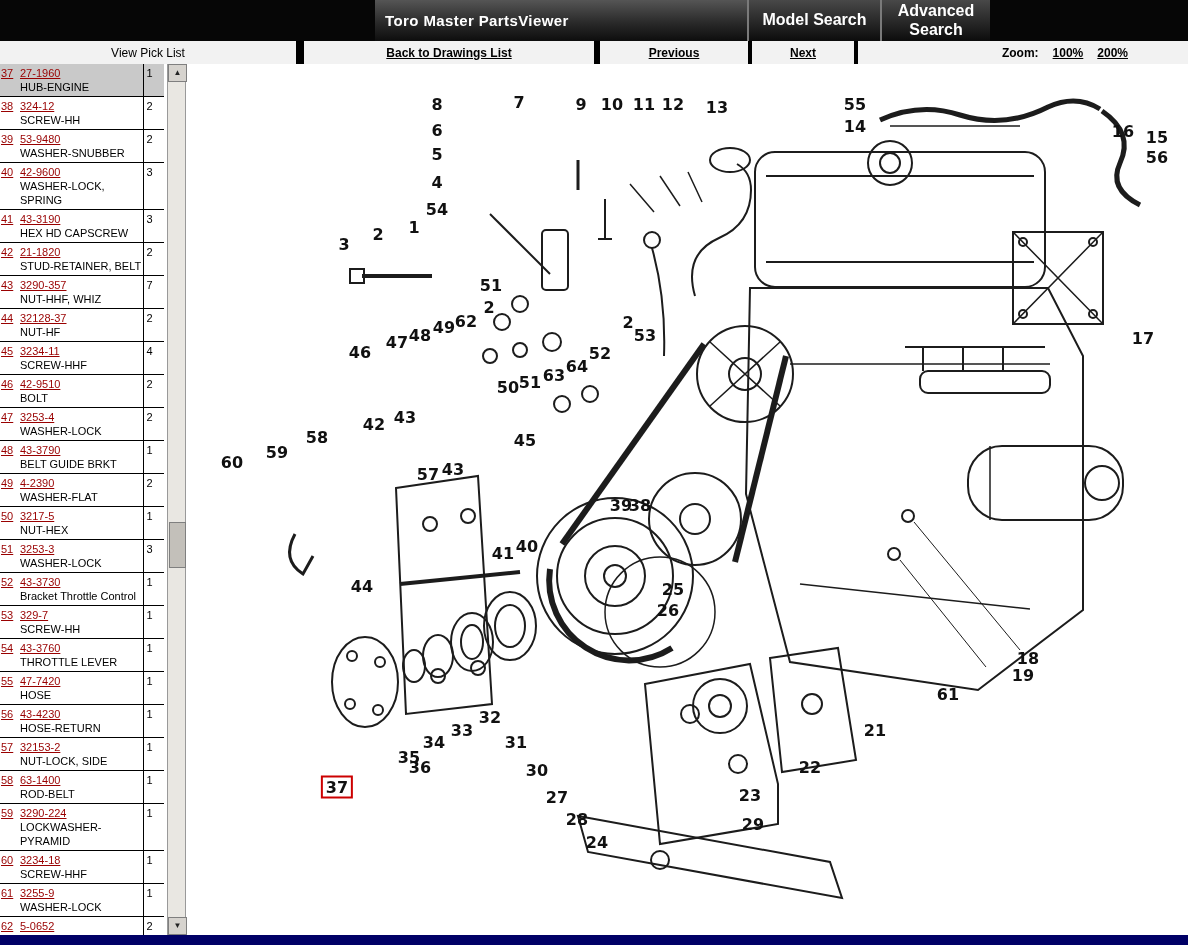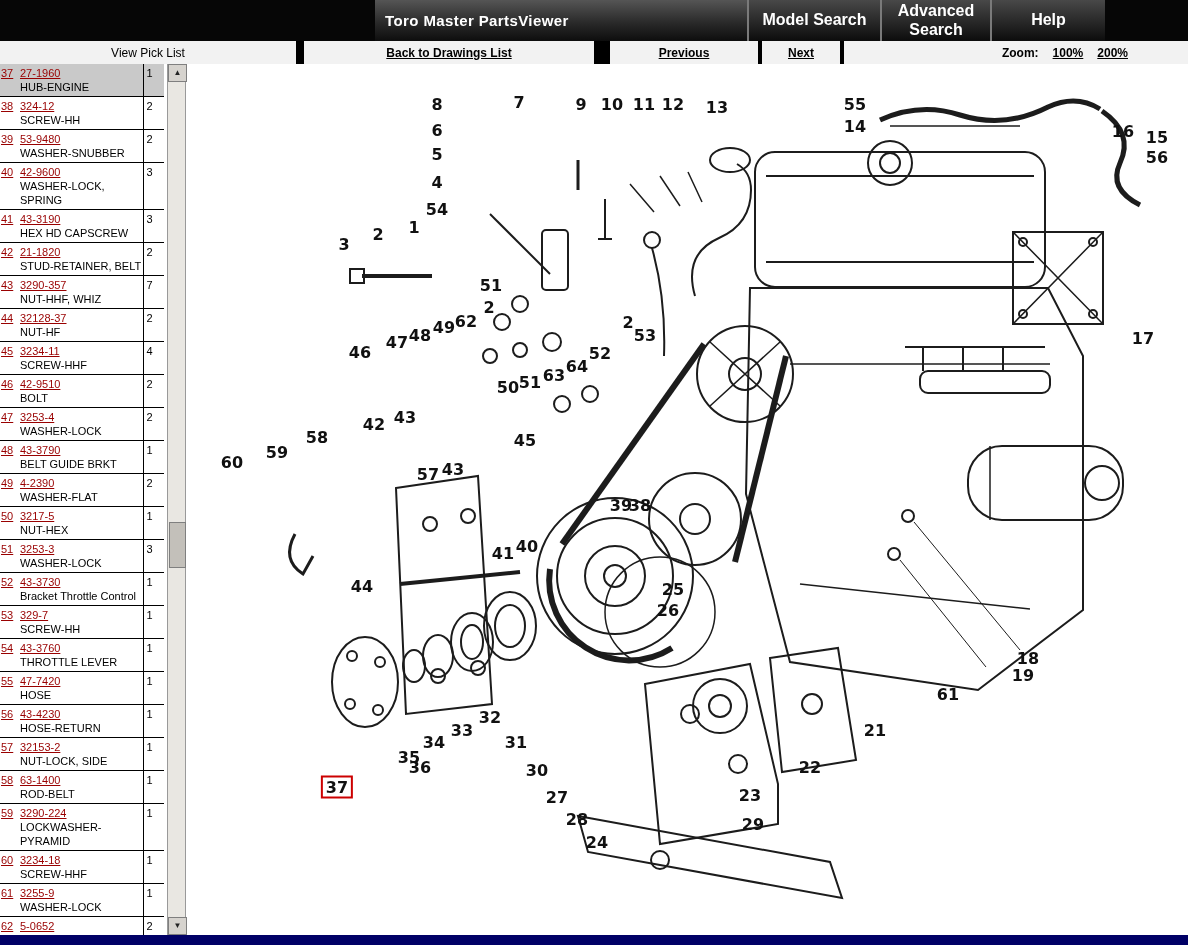--- a/index.html
+++ b/index.html
@@ -14,23 +14,23 @@
   .nav-model { width:133px; }
   .nav-adv { width:110px; }
   .nav-help { width:115px; }
   .topbar .right-space { flex:1; background:#060606; }
 
   
   .toolbar { position:absolute; top:41px; left:0; width:1188px; height:23px; background:#000; display:flex; align-items:stretch; }
   .tseg { background:#f2f2f2; color:#000; font-size:12px; display:flex; align-items:center; justify-content:center; }
   .tseg.linklike { font-weight:bold; text-decoration:underline; cursor:pointer; }
   .seg-pick { width:296px; margin-right:8px; font-weight:normal; }
-  .seg-back { width:290px; margin-right:16px; }
+  .seg-back { width:290px; margin-right:6px; }
   .seg-prev { width:148px; margin-right:4px; }
-  .seg-next { width:78px; margin-right:4px; }
+  .seg-next { width:102px; margin-right:4px; }
   .seg-zoom { flex:1; justify-content:flex-end; padding-right:60px; gap:14px; font-weight:bold; }
   .zoom-link { text-decoration:underline; cursor:pointer; font-weight:bold; }
 
   
   .parts-panel { position:absolute; top:64px; left:0; width:166px; height:871px; overflow:hidden; background:#fff; }
   .parts-table { width:164px; border-collapse:collapse; font-size:11px; line-height:14px; table-layout:fixed; }
   .parts-table td { border-bottom:1px solid #000; vertical-align:top; padding:2px 1px; }
   td.c-item { width:19px; }
   td.c-pd { width:124px; }
   td.c-qty { width:21px; border-left:1px solid #000; padding-left:3px; }
@@ -55,21 +55,20 @@
   .bottombar { position:absolute; top:935px; left:0; width:1188px; height:10px; background:#000066; }
 </style>
 </head>
 <body>
 
 <div class="topbar">
   <div class="left-space"></div>
   <div class="title-cell">Toro Master PartsViewer</div>
   <div class="nav-cell nav-model">Model Search</div>
   <div class="nav-cell nav-adv">Advanced Search</div>
-  <div class="nav-cell nav-help">Help</div>
   <div class="right-space"></div>
 </div>
 
 <div class="toolbar">
   <div class="tseg seg-pick">View Pick List</div>
   <div class="tseg linklike seg-back">Back to Drawings List</div>
   <div class="tseg linklike seg-prev">Previous</div>
   <div class="tseg linklike seg-next">Next</div>
   <div class="tseg seg-zoom">
     <span>Zoom:</span>

